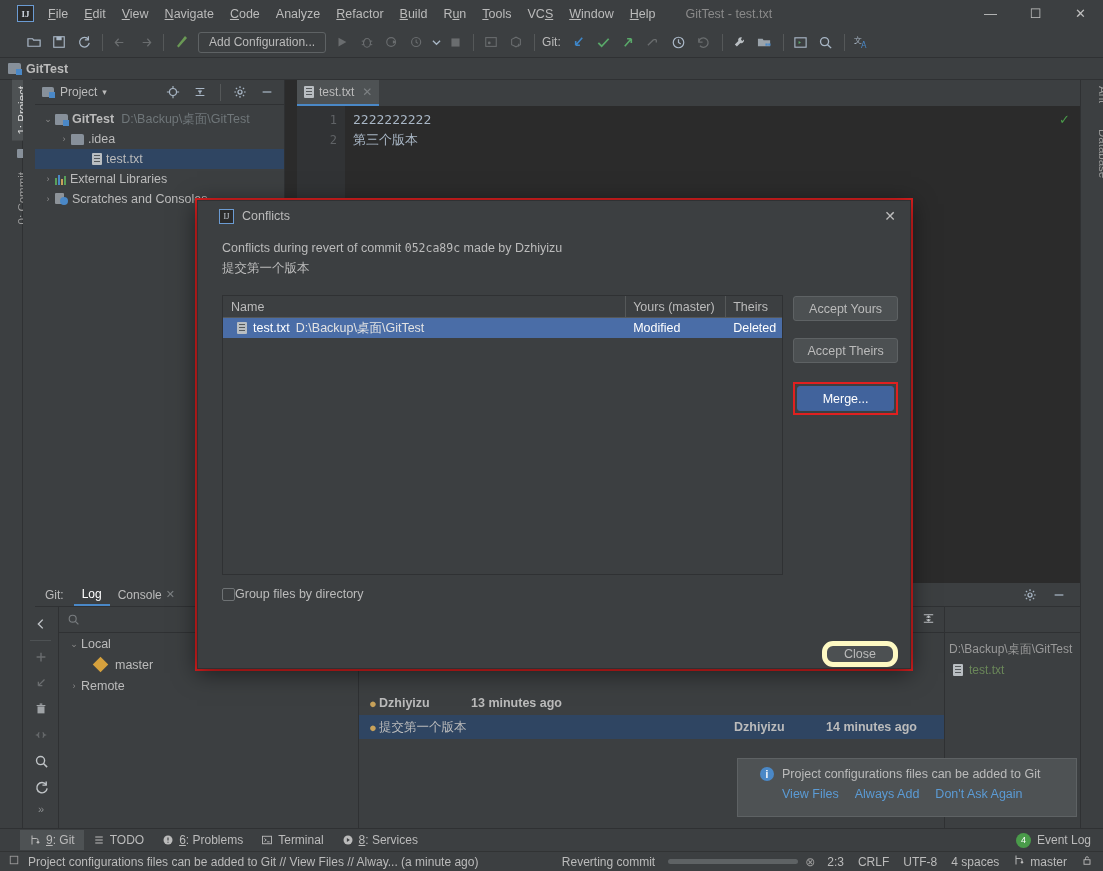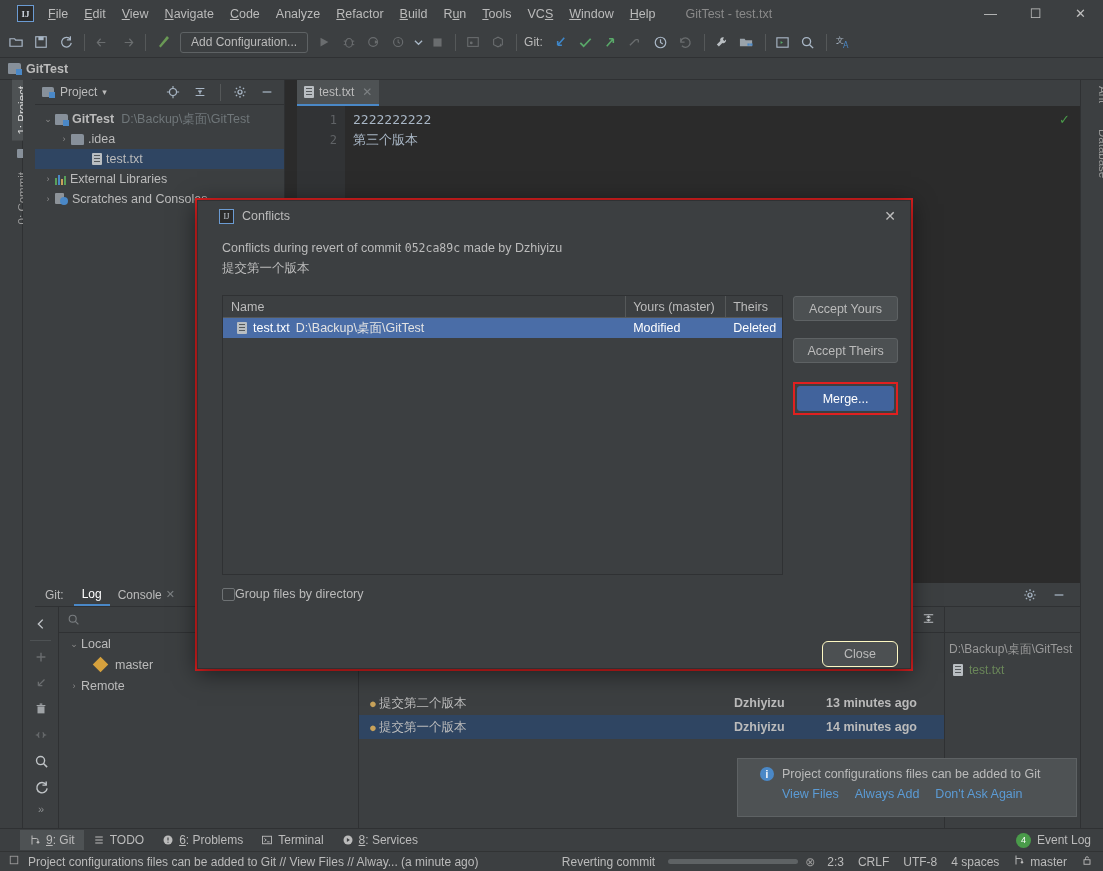--- a/index.html
+++ b/index.html
@@ -36,21 +36,21 @@
     color:#8a8a8a; font-size:12.5px; margin-left:22px; white-space:nowrap;
   }
   #wincontrols { margin-left:auto; display:flex; align-items:center; height:27px; }
   .wc { width:45px; height:27px; display:flex; align-items:center; justify-content:center;
         color:#c0c0c0; font-size:13px; }
 
   
   #toolbar {
     left:0; top:27px; width:1103px; height:31px;
     background:#3c3f41;
-    display:flex; align-items:center; padding-left:4px;
+    display:flex; align-items:center; padding-left:22px;
     border-bottom:1px solid #2f3133;
   }
   .tb-ico {
     width:24px; height:24px; display:flex; align-items:center; justify-content:center;
     color:#a9b7c6; margin-right:1px;
   }
   .tb-ico.dim { color:#6a6d6f; }
   .tb-sep { width:1px; height:17px; background:#555859; margin:0 5px; }
   #addconf {
     height:21px; border:1px solid #5e6264; border-radius:3px;
@@ -267,21 +267,21 @@
     justify-content:center; white-space:nowrap;
   }
   .dbtn.primary { background:#41639c; border-color:#41639c; color:#ffffff; }
   .mergewrap { border:2px solid #e02020; padding:2px; margin-top:2px; }
   #group-cb { display:flex; align-items:center; margin-top:12px; font-size:12.5px;
               color:#bbbbbb; }
   .cbox { width:13px; height:13px; border:1px solid #6e7274; background:#3c3f41;
           border-radius:2px; flex:none; }
   #dlg-foot { display:flex; justify-content:flex-end; padding:0 12px; margin-top:40px; }
   #close-btn {
-    width:76px; height:26px; border:1px solid #fef9c3; border-radius:6px;
+    width:76px; height:26px; border:5px solid #fef9c3; border-radius:11px;
     background:#4c5052; color:#bbbbbb; font-size:12.5px;
     display:flex; align-items:center; justify-content:center;
   }
   
   .foldico { width:13px; height:11px; background:#87909a; border-radius:1px 2px 1px 1px;
              position:relative; flex:none; }
   .foldico.blue:after { content:""; position:absolute; right:-1px; bottom:-1px;
              width:6px; height:6px; background:#4a88c7; }
   .fileico { width:10px; height:12px; background:#b9bec2; border-radius:1px; flex:none;
              position:relative; }
@@ -689,21 +689,20 @@
       </span>
       <span>
         <svg width="15" height="15" viewBox="0 0 16 16">
             <path d="M3 4h10M3 12h10M8 6v1.5M8 10V8.5M6 7L8 5.5 10 7M6 9l2 1.5L10 9" stroke="#c0c4c7" stroke-width="1.2" fill="none"></path>
           </svg>
       </span>
     </div>
     <div style="height:58px"></div>
     <div class="commit-row">
       <span class="dotline">●</span>
-      <span class="msg">提交第二个版本</span>
       <span class="author">Dzhiyizu</span>
       <span class="when">13 minutes ago</span>
     </div>
     <div class="commit-row sel">
       <span class="dotline">●</span>
       <span class="msg">提交第一个版本</span>
       <span class="author">Dzhiyizu</span>
       <span class="when">14 minutes ago</span>
     </div>
   </div>

